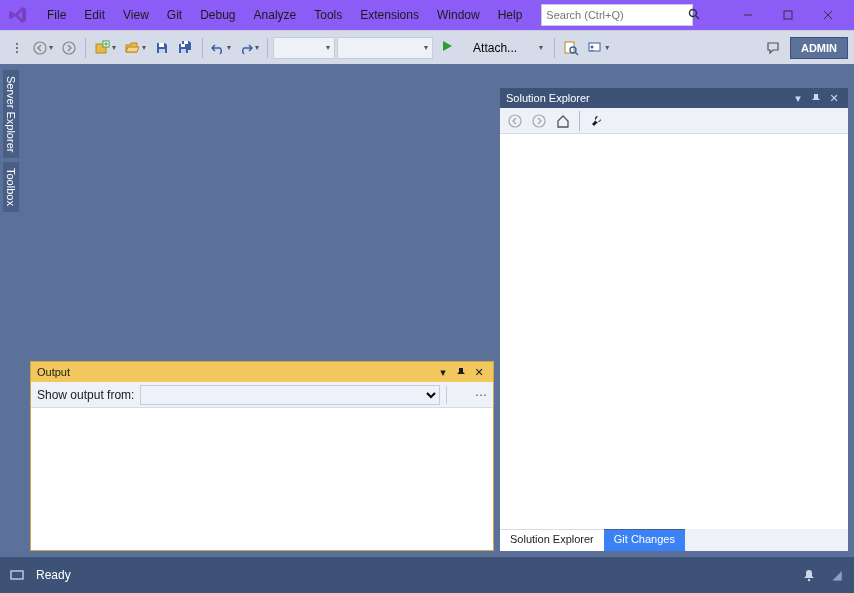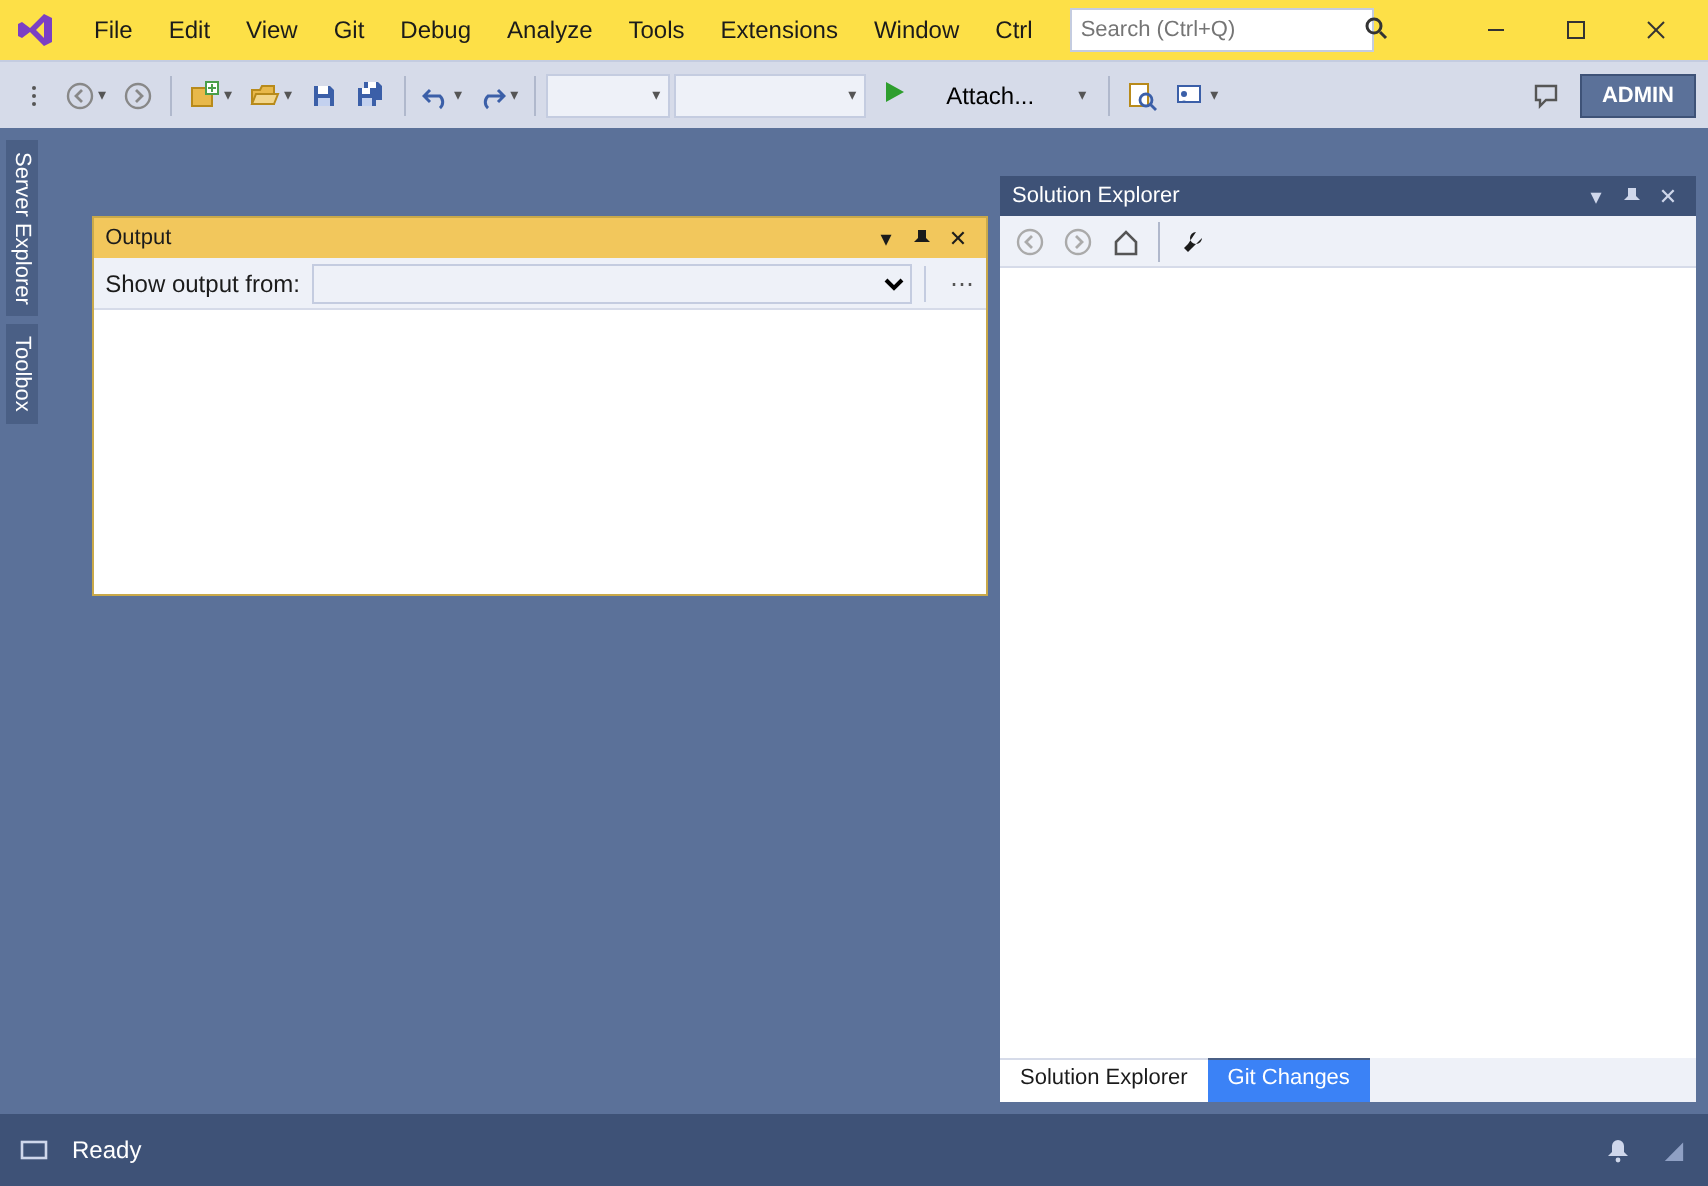--- a/index.html
+++ b/index.html
@@ -1,19 +1,19 @@
 <!DOCTYPE html>
 <html><head>
 <meta charset="utf-8">
 <style>
 * { box-sizing: border-box; margin: 0; padding: 0; font-family: "Segoe UI", Tahoma, sans-serif; }
 body { width: 854px; height: 593px; overflow: hidden; background: #5b7199; display: flex; flex-direction: column; }
 
 
-.menubar { height: 30px; background: #fde047; display: flex; align-items: center; padding: 0 6px; font-size: 12px; color: #1b1b1b; }
+.menubar { height: 30px; background: #8b5cf6; display: flex; align-items: center; padding: 0 6px; font-size: 12px; color: #1b1b1b; }
 .menubar .logo { width: 24px; height: 24px; display: flex; align-items: center; justify-content: center; margin-right: 8px; }
 .menubar .menu-item { padding: 4px 9px; cursor: default; }
 .menubar .search { margin-left: 10px; width: 152px; height: 22px; background: #fff; border: 1px solid #c4cce0; display: flex; align-items: center; padding: 0 4px; }
 .menubar .search input { border: none; outline: none; flex: 1; font-size: 11px; color: #666; background: transparent; }
 .menubar .search .sicon { color: #555; font-size: 12px; }
 .menubar .spacer { flex: 1; }
 .menubar .winbtn { width: 40px; height: 26px; display: flex; align-items: center; justify-content: center; color: #333; }
 
 
 .toolbar { height: 34px; background: #d6dbe9; border-top: 1px solid #c4cce0; display: flex; align-items: center; padding: 0 6px; gap: 2px; font-size: 12px; }
@@ -25,21 +25,21 @@
 .tb-attach { display: flex; align-items: center; gap: 20px; padding: 0 6px; height: 22px; }
 .tb-attach .play { color: #2e9e2e; }
 .tb-right { margin-left: auto; display: flex; align-items: center; gap: 6px; }
 .admin-btn { background: #5b7199; color: #fff; padding: 4px 10px; font-size: 11px; font-weight: 600; border: 1px solid #3e5277; }
 .tb-dd { font-size: 8px; color: #555; margin-left: 2px; }
 
 
 .main { flex: 1; display: flex; background: #5b7199; overflow: hidden; }
 .left-dock { width: 22px; background: #5b7199; display: flex; flex-direction: column; align-items: center; padding-top: 6px; gap: 4px; }
 .left-tab { writing-mode: vertical-rl; font-size: 11px; color: #fff; padding: 6px 2px; background: #4a5f85; cursor: default; }
-.center { flex: 1; position: relative; display: flex; flex-direction: row; margin-top: 38px; }
+.center { flex: 1; position: relative; display: flex; flex-direction: column; }
 .center-top { flex: 1; }
 
 
 .output-panel { height: 190px; margin: 6px 0 6px 8px; display: flex; flex-direction: column; background: #fff; border: 1px solid #c9a94a; }
 .output-title { height: 20px; background: #f2c75c; display: flex; align-items: center; padding: 0 6px; font-size: 11px; color: #1b1b1b; }
 .output-title .ot-spacer { flex: 1; }
 .output-title .ot-btn { width: 16px; height: 16px; display: flex; align-items: center; justify-content: center; color: #1b1b1b; font-size: 11px; margin-left: 2px; }
 .output-bar { height: 26px; background: #eef1f8; display: flex; align-items: center; padding: 0 6px; gap: 6px; font-size: 12px; color: #1b1b1b; border-bottom: 1px solid #d6dbe9; }
 .output-bar select { flex: 0 0 300px; height: 20px; border: 1px solid #c4cce0; background: #eef1f8; font-size: 11px; }
 .output-body { flex: 1; background: #fff; }
@@ -72,21 +72,21 @@
   </div>
   <div class="menu-item">File</div>
   <div class="menu-item">Edit</div>
   <div class="menu-item">View</div>
   <div class="menu-item">Git</div>
   <div class="menu-item">Debug</div>
   <div class="menu-item">Analyze</div>
   <div class="menu-item">Tools</div>
   <div class="menu-item">Extensions</div>
   <div class="menu-item">Window</div>
-  <div class="menu-item">Ctrl</div>
+  <div class="menu-item">Help</div>
   <div class="search">
     <input placeholder="Search (Ctrl+Q)" style="">
     <span class="sicon">
       <svg width="12" height="12" viewBox="0 0 12 12">
           <circle cx="5" cy="5" r="3.5" fill="none" stroke="#333" stroke-width="1.5"></circle>
           <line x1="8" y1="8" x2="11" y2="11" stroke="#333" stroke-width="1.5"></line>
         </svg>
     </span>
   </div>
   <div class="spacer"></div>

